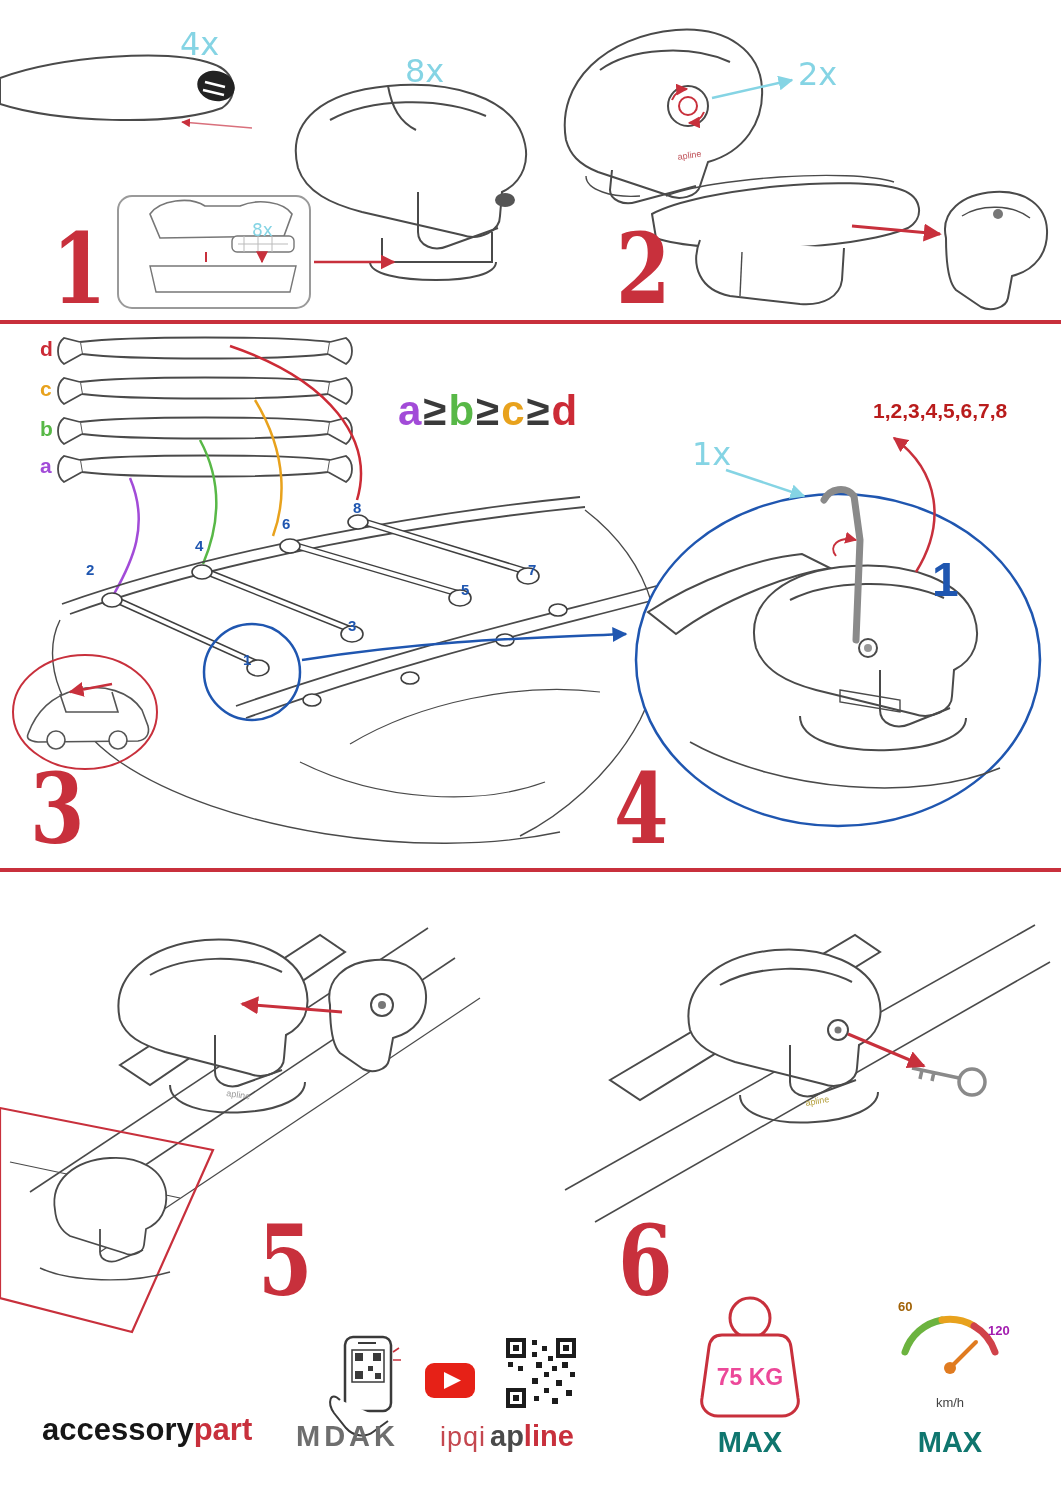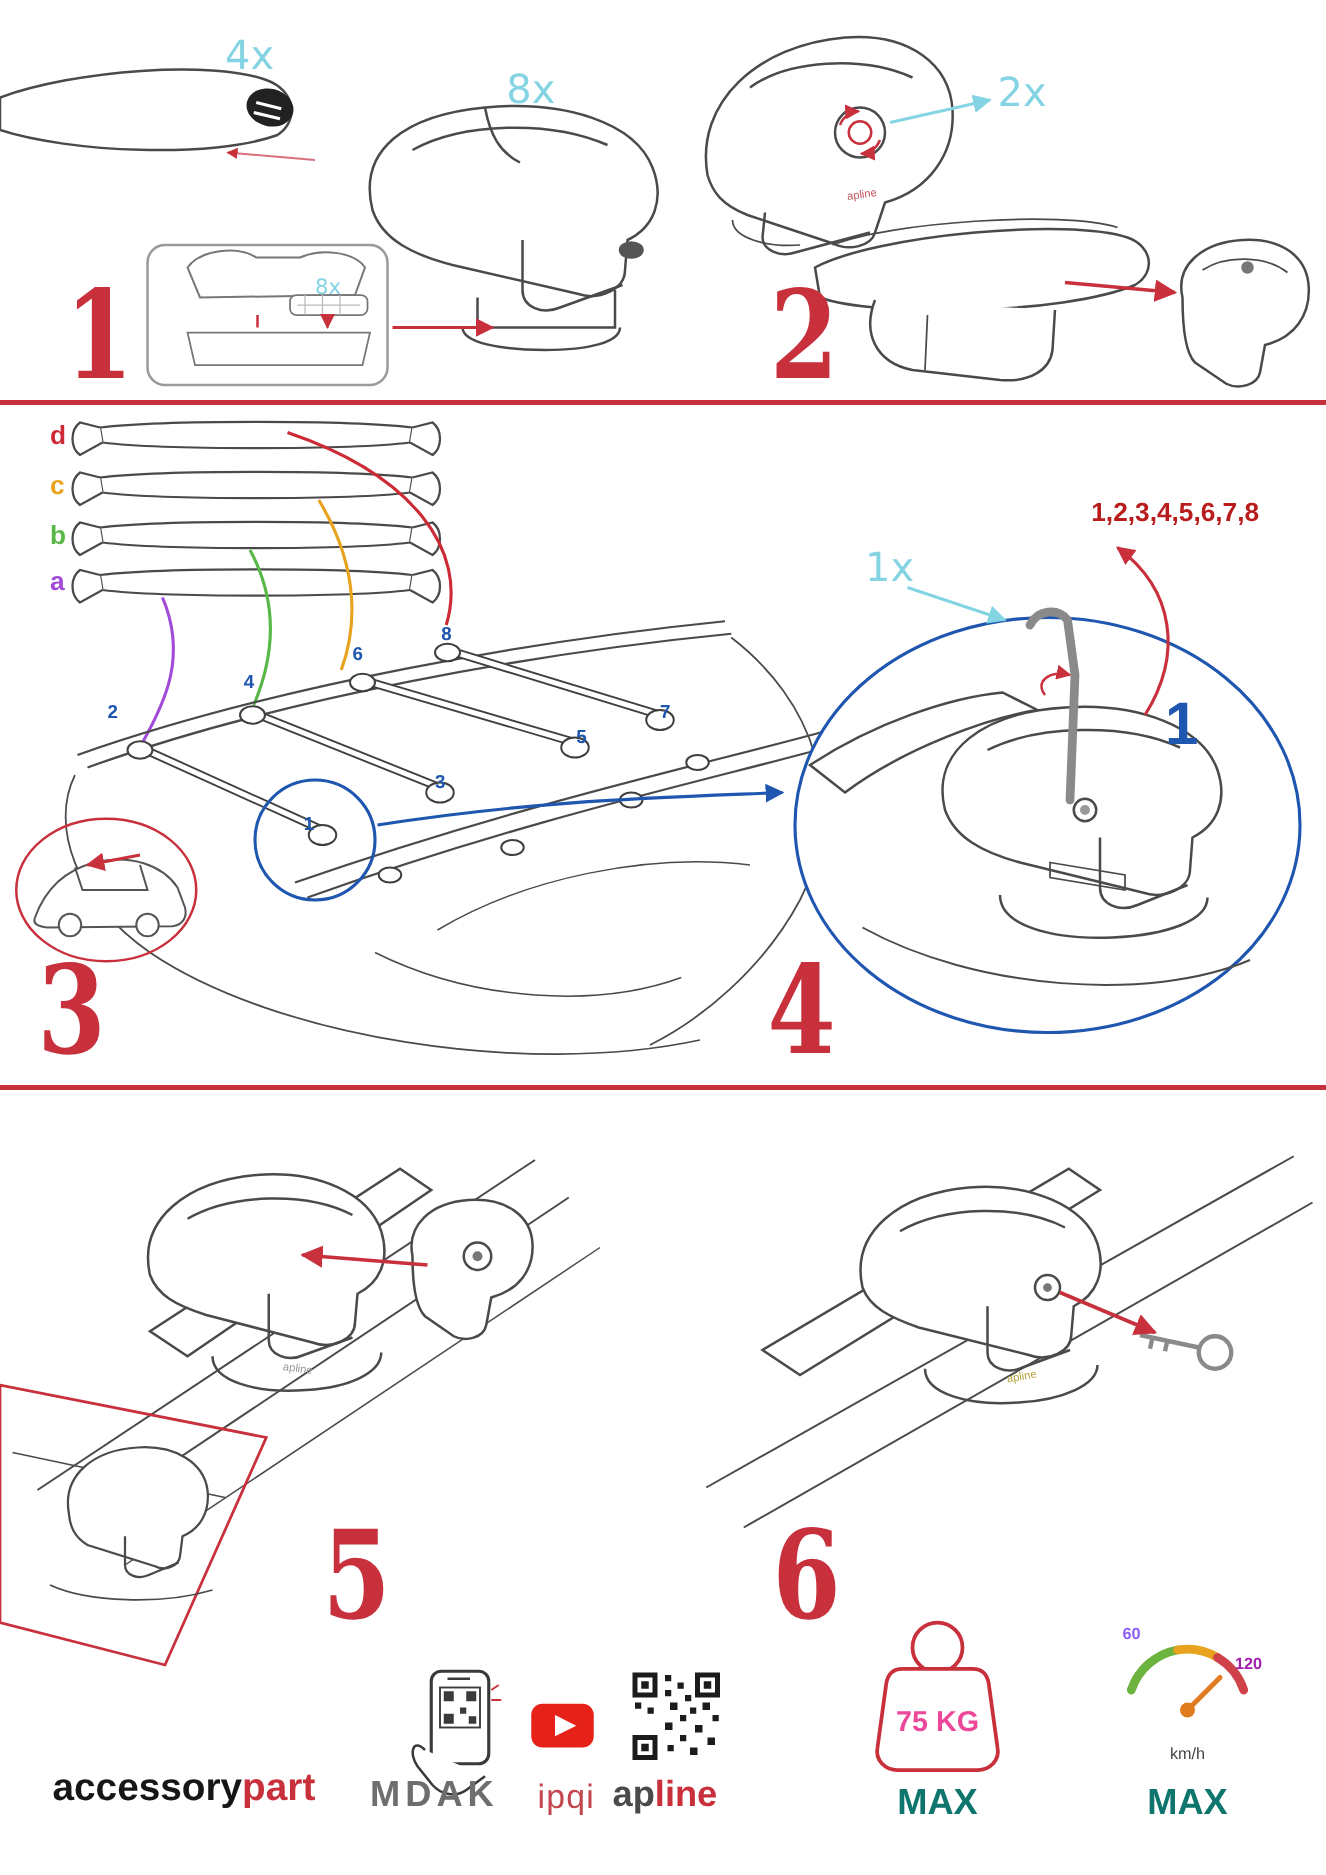--- a/index.html
+++ b/index.html
@@ -18,21 +18,21 @@
   .callout1{font:700 48px/1 "Liberation Sans",sans-serif;color:#1f56b0}
   .model{font:700 30px/1 "Liberation Sans",sans-serif;color:#1f3a8f;letter-spacing:1px}
   .brand{font:700 31px/1 "Liberation Sans",sans-serif;color:#161616}
   .red{color:#c8303c}
   .mdak{font:700 29px/1 "Liberation Sans",sans-serif;color:#6e6e6e;letter-spacing:4px}
   .ipqi{font:400 27px/1 "Liberation Sans",sans-serif;color:#c4474f;letter-spacing:1px}
   .apline{font:700 29px/1 "Liberation Sans",sans-serif;color:#4a4a4a}
   .kg{font:700 23px/1 "Liberation Sans",sans-serif;color:#ec4899}
   .max{font:700 29px/1 "Liberation Sans",sans-serif;color:#0f766e}
   .ctr{text-align:center}
-  .glo{font:700 13px/1 "Liberation Sans",sans-serif;color:#8b5cf6}
+  .glo{font:700 13px/1 "Liberation Sans",sans-serif;color:#a16207}
   .ghi{font:700 13px/1 "Liberation Sans",sans-serif;color:#a21caf}
   .kmh{font:400 13px/1 "Liberation Sans",sans-serif;color:#444}
 </style>
 </head>
 <body>
 
 <div class="page">
 
   <svg class="art" width="1061" height="1500" viewBox="0 0 1061 1500">
     <defs>
@@ -320,20 +320,23 @@
   <span class="t stepnum" style="left:52px;top:220px">1</span>
 
   <span class="t qty" style="left:798px;top:58px">2x</span>
   <span class="t stepnum" style="left:616px;top:220px">2</span>
 
   <span class="t barlabel c-d" style="left:40px;top:338px">d</span>
   <span class="t barlabel c-c" style="left:40px;top:378px">c</span>
   <span class="t barlabel c-b" style="left:40px;top:418px">b</span>
   <span class="t barlabel c-a" style="left:40px;top:455px">a</span>
 
+  <div class="t formula" style="left:398px;top:390px">
+    <span class="c-a">a</span><span class="c-ge">≥</span><span class="c-b">b</span><span class="c-ge">≥</span><span class="c-c">c</span><span class="c-ge">≥</span><span class="c-d">d</span>
+  </div>
 
   <span class="t posnum" style="left:243px;top:652px">1</span>
   <span class="t posnum" style="left:86px;top:562px">2</span>
   <span class="t posnum" style="left:348px;top:618px">3</span>
   <span class="t posnum" style="left:195px;top:538px">4</span>
   <span class="t posnum" style="left:461px;top:582px">5</span>
   <span class="t posnum" style="left:282px;top:516px">6</span>
   <span class="t posnum" style="left:528px;top:562px">7</span>
   <span class="t posnum" style="left:353px;top:500px">8</span>
   <span class="t stepnum" style="left:30px;top:760px">3</span>
@@ -343,21 +346,21 @@
   <span class="t callout1" style="left:932px;top:556px">1</span>
   <span class="t stepnum" style="left:614px;top:760px">4</span>
 
   <span class="t stepnum" style="left:258px;top:1212px">5</span>
   <span class="t stepnum" style="left:618px;top:1212px">6</span>
 
   <div class="t brand" style="left:42px;top:1414px">
     <span>accessory</span><span class="red">part</span>
   </div>
   <span class="t mdak" style="left:296px;top:1422px">MDAK</span>
-  <span class="t ipqi" style="left:430px;top:1424px">ipqi</span>
+  <span class="t ipqi" style="left:440px;top:1424px">ipqi</span>
   <div class="t apline" style="left:490px;top:1422px">
     <span>ap</span><span class="red">line</span>
   </div>
   <div class="t kg ctr" style="left:700px;top:1366px;width:100px">75 KG</div>
   <div class="t max ctr" style="left:700px;top:1428px;width:100px">MAX</div>
   <span class="t glo" style="left:898px;top:1300px">60</span>
   <span class="t ghi" style="left:988px;top:1324px">120</span>
   <div class="t kmh ctr" style="left:905px;top:1396px;width:90px">km/h</div>
   <div class="t max ctr" style="left:905px;top:1428px;width:90px">MAX</div>
 </div>

